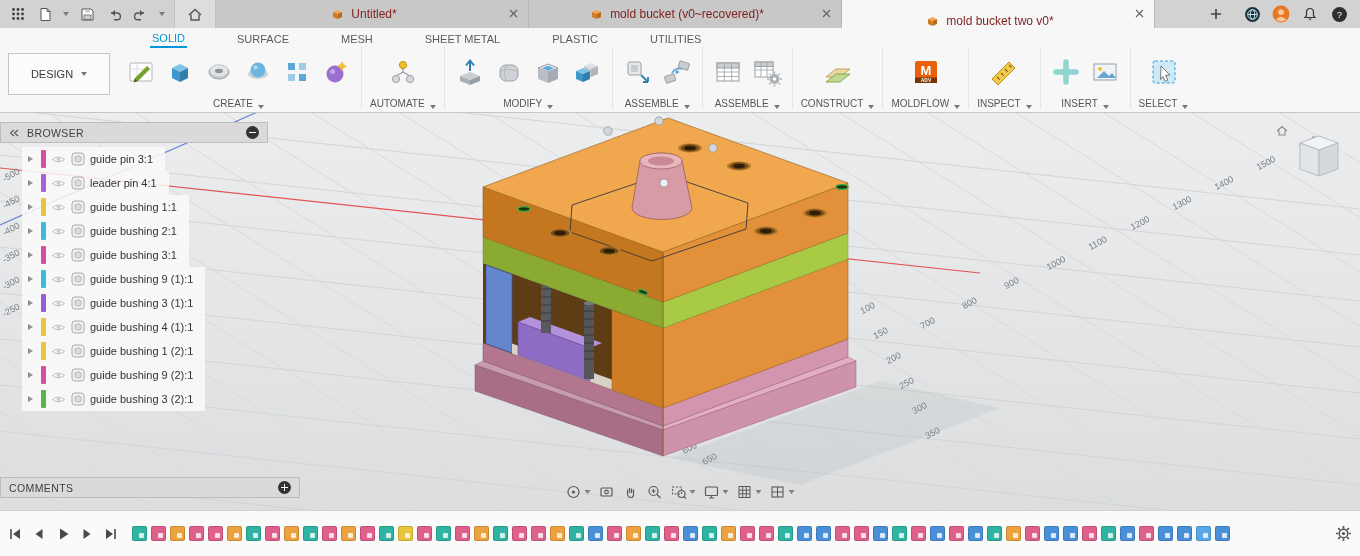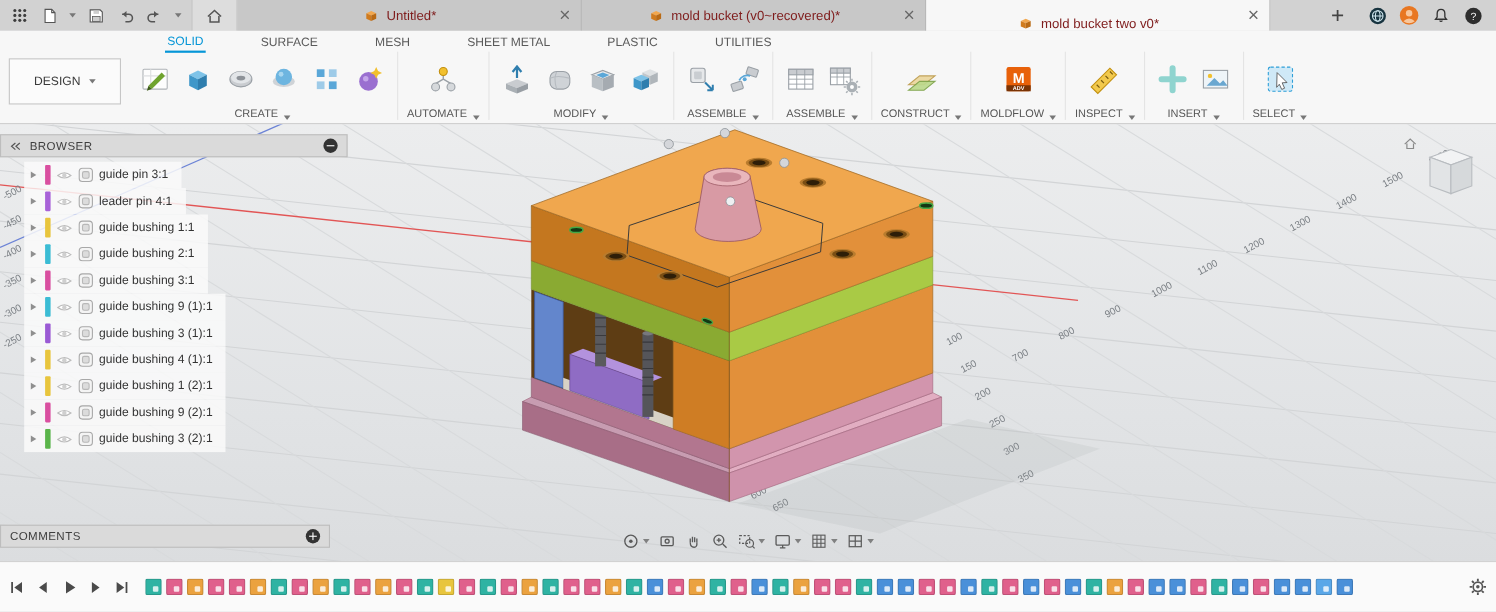--- a/index.html
+++ b/index.html
@@ -35,21 +35,21 @@
   .ricons{display:flex;align-items:center;gap:5px;height:42px;margin-top:4px;}
   .bigicon{width:34px;height:34px;display:flex;align-items:center;justify-content:center;cursor:pointer;}
   .rlabel{font-size:10px;color:#555;margin-top:5px;display:flex;align-items:flex-end;gap:5px;cursor:pointer;white-space:nowrap;}
   
   .viewport{position:absolute;left:0;top:113px;width:1360px;height:443px;overflow:hidden;
     background:linear-gradient(180deg,#ecedee,#e1e3e5 60%,#d9dbdd);}
   svg.layer{position:absolute;left:0;top:0;pointer-events:none;}
   .tick{position:absolute;font-size:9px;color:#7a7f84;transform:rotate(-28deg);white-space:nowrap;}
   .viewcube{position:absolute;top:8px;right:8px;cursor:pointer;}
   
-  .browser-panel{position:absolute;left:0;top:9px;width:316px;}
+  .browser-panel{position:absolute;left:0;top:9px;width:268px;}
   .panel-header{height:21px;background:#dadada;border:1px solid #bdbdbd;display:flex;align-items:center;gap:8px;
     padding:0 8px;font-size:10.5px;color:#3e3e3e;letter-spacing:.4px;}
   .hdr-spacer{margin-left:auto;}
   .circle-btn{width:13px;height:13px;border-radius:50%;background:#333;position:relative;cursor:pointer;flex:0 0 auto;}
   .circle-btn::after{content:"";position:absolute;left:3px;top:5.7px;width:7px;height:1.6px;background:#fff;}
   .circle-btn.plus::before{content:"";position:absolute;left:5.7px;top:3px;width:1.6px;height:7px;background:#fff;}
   .browser-rows{position:absolute;left:22px;top:34px;display:flex;flex-direction:column;}
   .brow{display:flex;align-items:center;gap:5px;height:24px;padding:0 12px 0 3px;
     background:rgba(250,250,250,.85);width:fit-content;cursor:pointer;}
   .tri{width:0;height:0;border-top:3.5px solid transparent;border-bottom:3.5px solid transparent;

